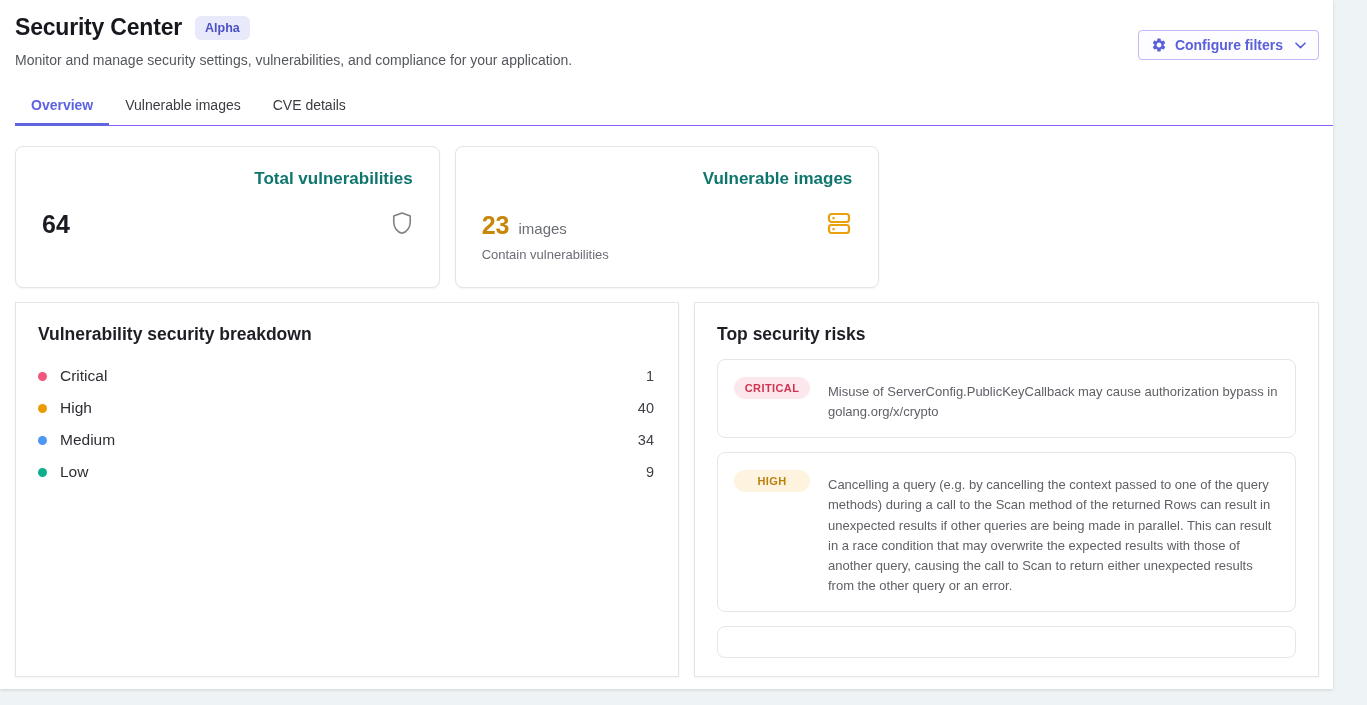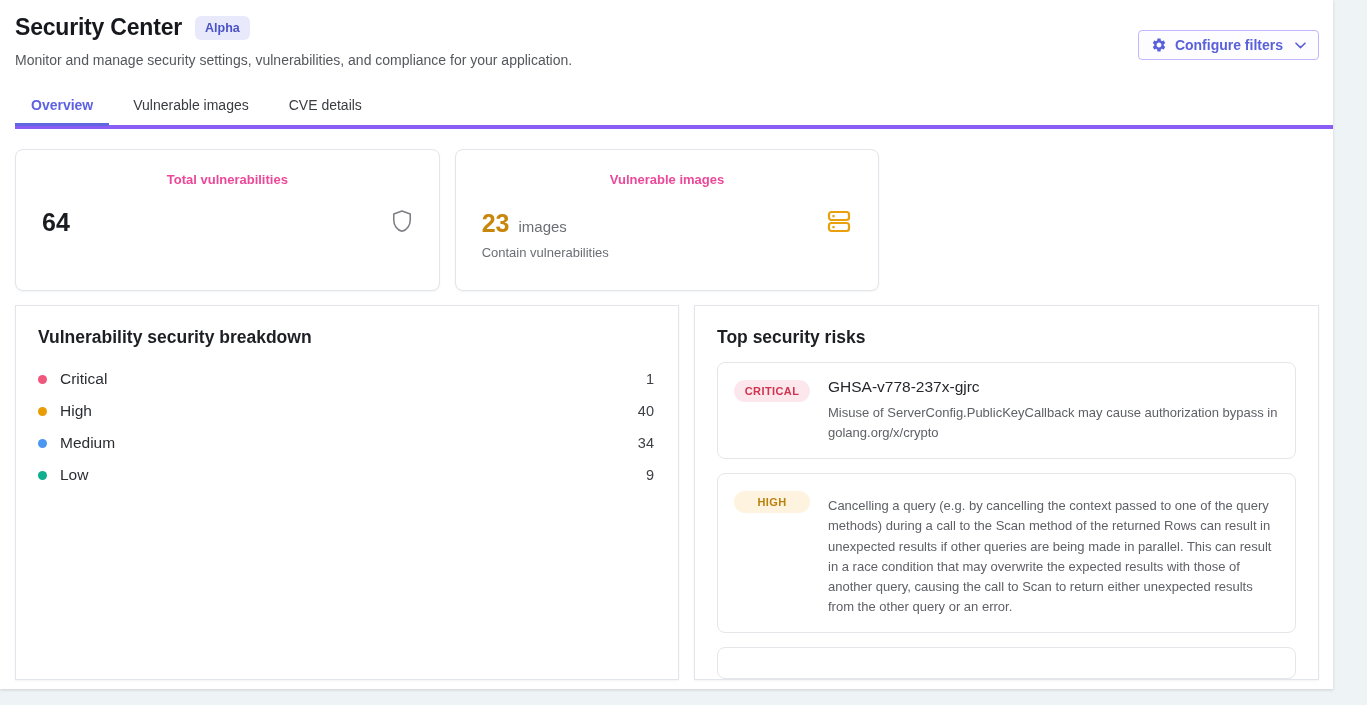--- a/index.html
+++ b/index.html
@@ -28,35 +28,35 @@
     display:flex; align-items:center; gap:8px;
     height:30px; padding:0 12px;
     background:#fdfdff; border:1px solid #c4b5fd; border-radius:4px;
     color:#5a60da; font-size:14px; font-weight:700; cursor:pointer;
     font-family:inherit;
   }
   .configure-btn svg { display:block; }
   .subtitle { margin-top:11px; font-size:14px; color:#55575e; }
 
   
-  .tabs { display:flex; gap:8px; margin-top:20px; margin-right:-14px; border-bottom:4px solid #8b5cf6; }
+  .tabs { display:flex; margin-top:20px; margin-right:-14px; border-bottom:1px solid #8b5cf6; }
   .tab {
     padding:9px 16px 10px; font-size:14px; color:#3a3c42; cursor:pointer;
     border-bottom:3px solid transparent; margin-bottom:-1px;
   }
   .tab.active { color:#5d62e2; font-weight:700; border-bottom-color:#6065e0; }
 
   
   .stats { display:grid; grid-template-columns:repeat(3,1fr); gap:15px; margin-top:20px; }
   .stat-card {
     height:142px; background:#fff; border:1px solid #e2e5e9; border-radius:8px;
     box-shadow:0 1px 2px rgba(20,30,40,0.05);
     padding:22px 26px 0;
   }
-  .stat-title { text-align:center; font-size:13px; font-weight:600; color:#ec4899; }
+  .stat-title { text-align:right; font-size:17px; font-weight:600; color:#0f766e; }
   .stat-main { display:flex; align-items:center; justify-content:space-between; margin-top:21px; }
   .stat-value-wrap { display:flex; align-items:baseline; gap:9px; }
   .stat-value { font-size:25px; font-weight:700; }
   .v-dark  { color:#1b1c21; }
   .v-red   { color:#d23b55; }
   .v-amber { color:#c8860a; }
   .stat-suffix { font-size:15px; color:#6b6e75; }
   .stat-subtext { margin-top:7px; font-size:13px; color:#6b6e75; }
 
   
@@ -197,21 +197,20 @@
       </div>
     </div>
 
     <div class="panel">
       <div class="panel-title">Top security risks</div>
       <div class="risk-items">
 
         <div class="risk-item">
           <span class="sev-badge sev-critical">CRITICAL</span>
           <div class="risk-body">
-            <div class="risk-title">GHSA-v778-237x-gjrc</div>
             <p class="risk-desc">Misuse of ServerConfig.PublicKeyCallback may cause authorization bypass in golang.org/x/crypto</p>
           </div>
         </div>
 
         <div class="risk-item">
           <span class="sev-badge sev-high">HIGH</span>
           <div class="risk-body">
             <p class="risk-desc">Cancelling a query (e.g. by cancelling the context passed to one of the query methods) during a call to the Scan method of the returned Rows can result in unexpected results if other queries are being made in parallel. This can result in a race condition that may overwrite the expected results with those of another query, causing the call to Scan to return either unexpected results from the other query or an error.</p>
           </div>
         </div>

